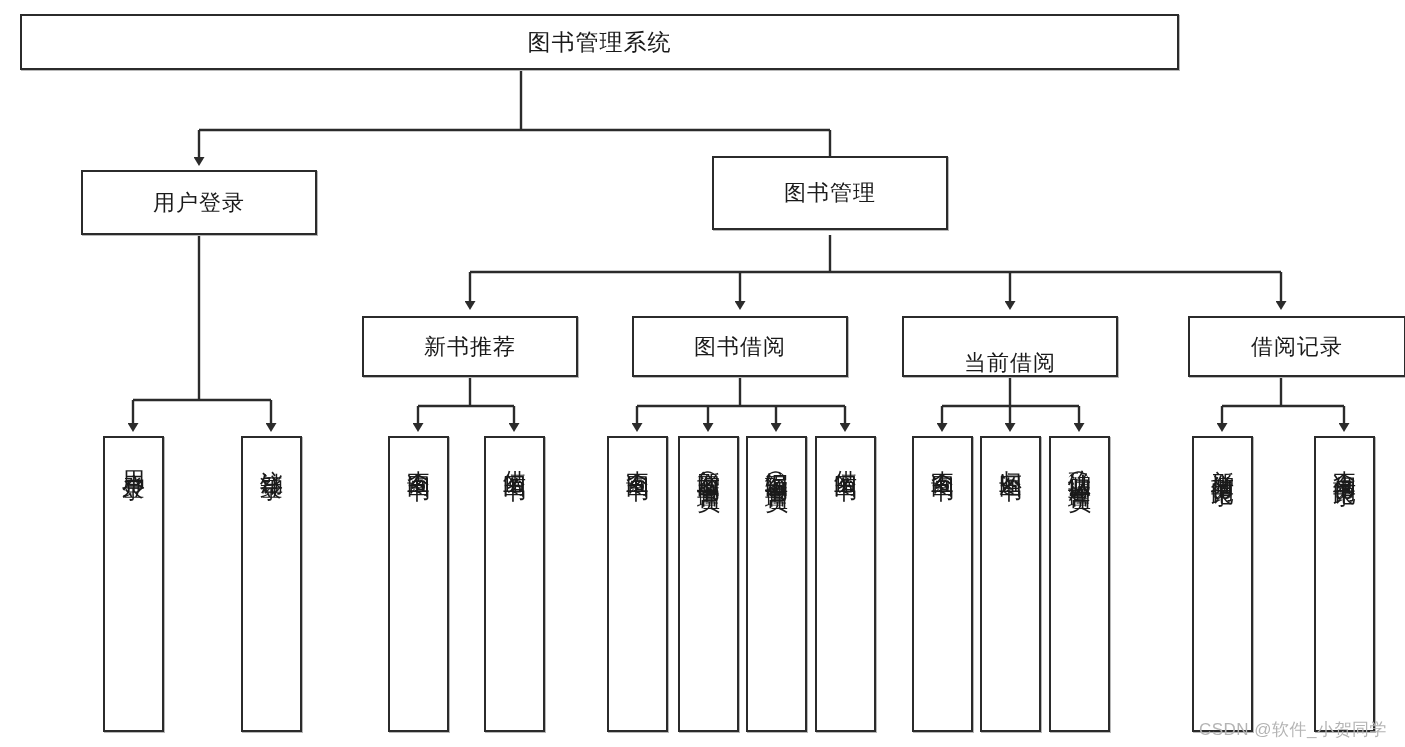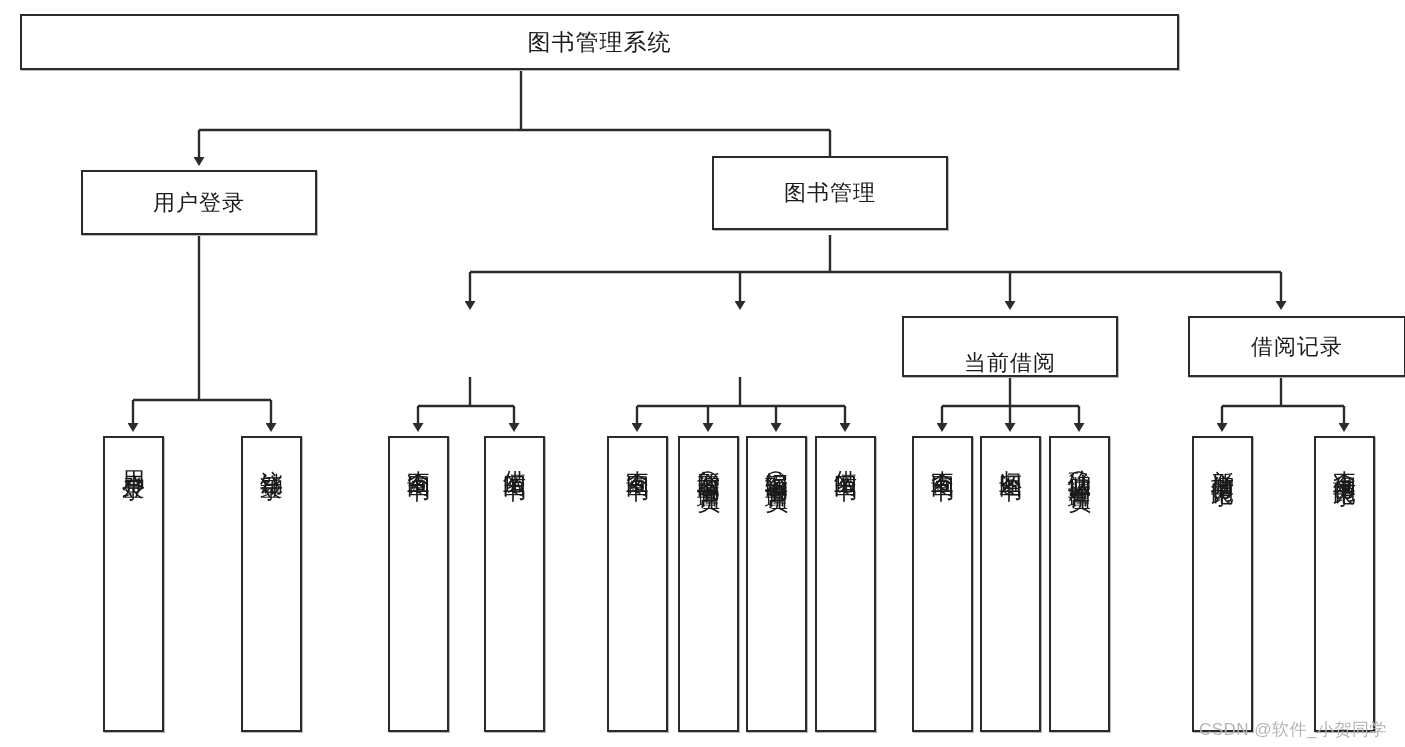--- a/index.html
+++ b/index.html
@@ -130,20 +130,26 @@
     <span class="label">图书管理系统</span>
   </div>
 
   <div class="node horiz" style="left:81px;top:170px;width:236px;height:65px;">
     <span class="label">用户登录</span>
   </div>
   <div class="node horiz" style="left:712px;top:156px;width:236px;height:74px;">
     <span class="label">图书管理</span>
   </div>
 
+  <div class="node horiz" style="left:362px;top:316px;width:216px;height:61px;">
+    <span class="label">新书推荐</span>
+  </div>
+  <div class="node horiz" style="left:632px;top:316px;width:216px;height:61px;">
+    <span class="label">图书借阅</span>
+  </div>
   <div class="node horiz" style="left:902px;top:316px;width:216px;height:61px;align-items:flex-end;">
     <span class="label">当前借阅</span>
   </div>
   <div class="node horiz" style="left:1172px;top:316px;width:218px;height:61px;margin-left:16px;">
     <span class="label">借阅记录</span>
   </div>
 
   <div class="node vert" style="left:103px;top:436px;width:61px;height:296px;">
     <span class="label">用户登录</span>
   </div>

